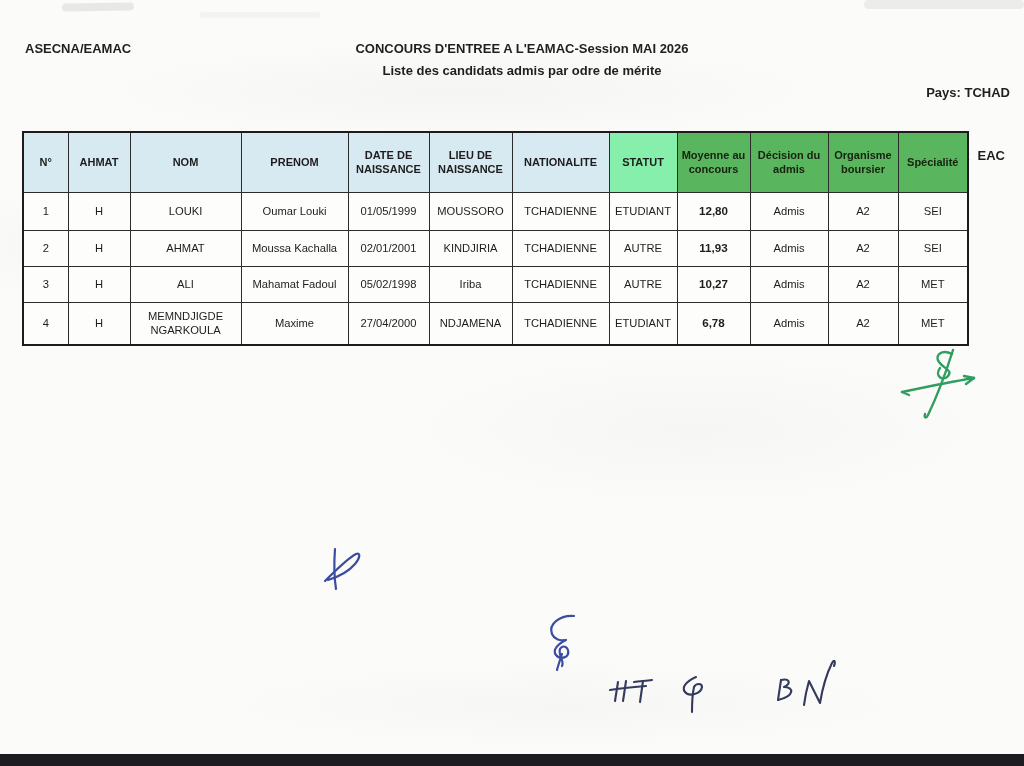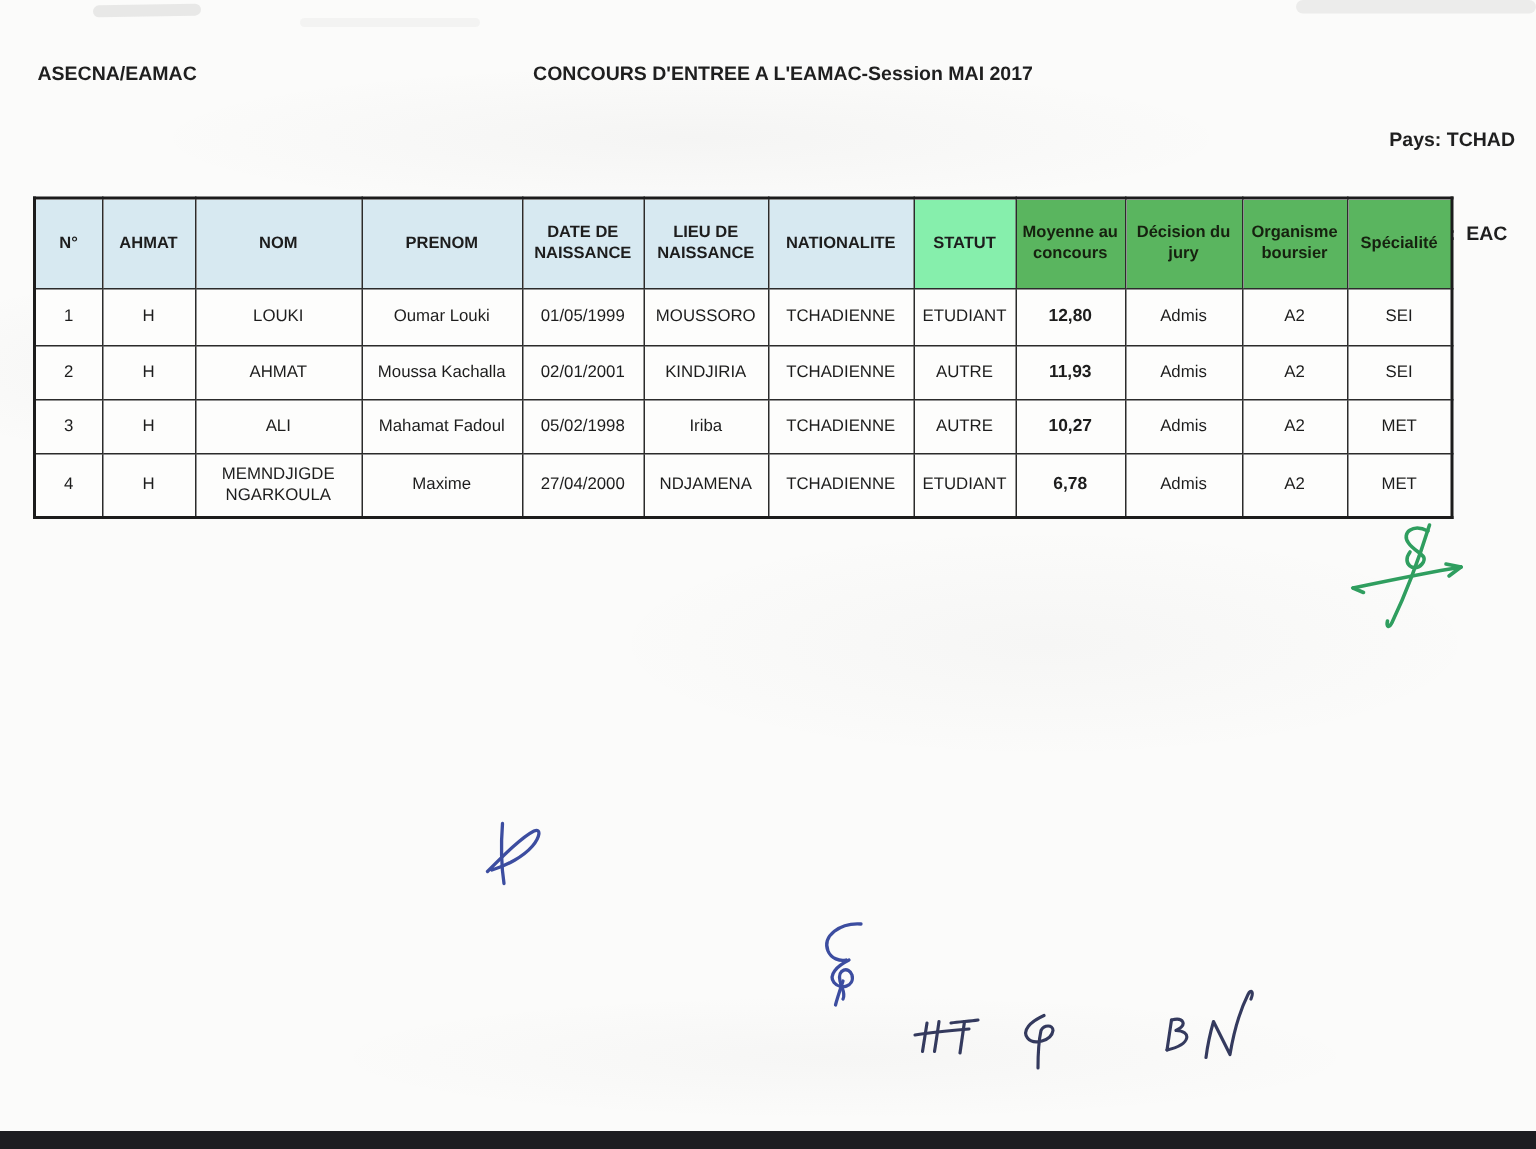--- a/index.html
+++ b/index.html
@@ -48,21 +48,22 @@
 
 <div class="canvas">
 
   <div class="smudge a"></div>
   <div class="smudge b"></div>
   <div class="smudge c"></div>
 
   <div class="org">ASECNA/EAMAC</div>
 
   <div class="titles">
-    <div>CONCOURS D'ENTREE A L'EAMAC-Session MAI 2017</div>
+    <div>CONCOURS D'ENTREE A L'EAMAC-Session MAI 2026</div>
+    <div>Liste des candidats admis par odre de mérite</div>
   </div>
 
   <div class="meta">
     <div>Pays: TCHAD</div>
     <div>Cycle:  EAC</div>
   </div>
 
   <table class="cand">
     <colgroup>
       <col style="width:45px">
@@ -82,21 +83,21 @@
       <tr>
         <th>N°</th>
         <th>AHMAT</th>
         <th>NOM</th>
         <th>PRENOM</th>
         <th>DATE DE NAISSANCE</th>
         <th>LIEU DE NAISSANCE</th>
         <th>NATIONALITE</th>
         <th class="statut-bg">STATUT</th>
         <th class="green">Moyenne au concours</th>
-        <th class="green">Décision du jury</th>
+        <th class="green">Décision du admis</th>
         <th class="green">Organisme boursier</th>
         <th class="green">Spécialité</th>
       </tr>
     </thead>
     <tbody>
       <tr class="r1">
         <td>1</td>
         <td>H</td>
         <td>LOUKI</td>
         <td>Oumar Louki</td>

